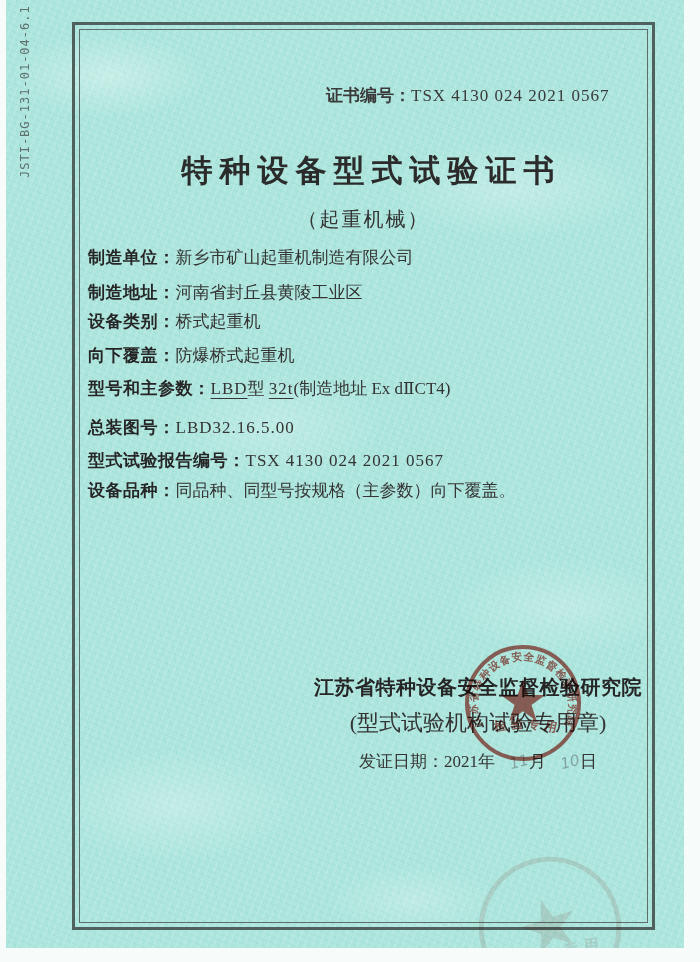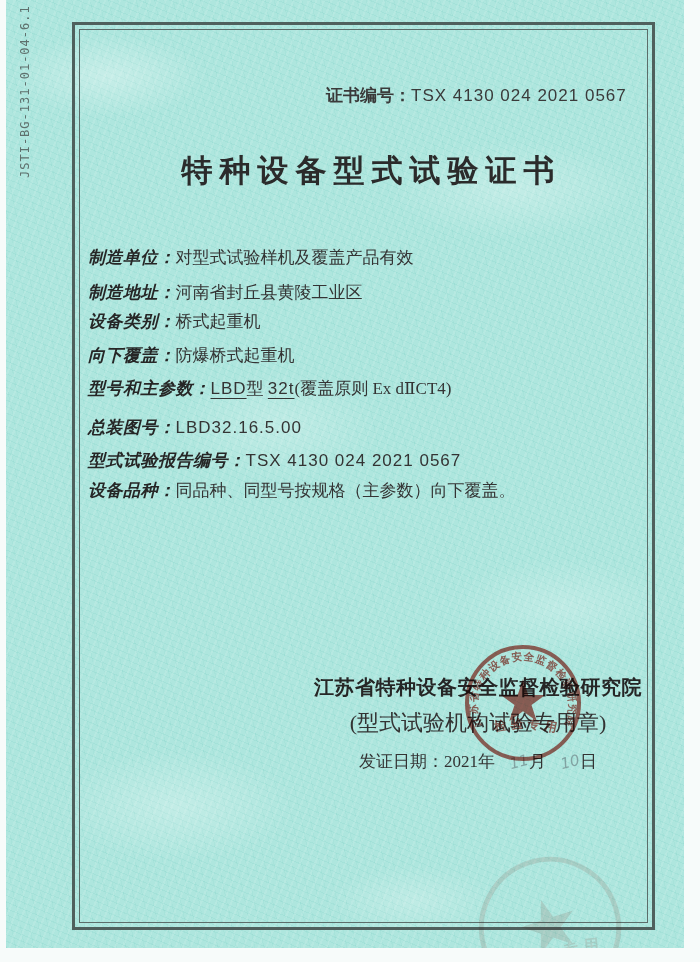--- a/index.html
+++ b/index.html
@@ -33,31 +33,31 @@
   .vcode{
     position:absolute;left:12px;top:28px;height:150px;
     writing-mode:vertical-rl;transform:rotate(180deg);
     font-family:"DejaVu Sans Mono","Liberation Mono",monospace;
     font-size:12px;color:#5f706d;letter-spacing:1px;white-space:nowrap;
   }
   .cert-no{
     position:absolute;left:320px;top:84px;font-size:17px;color:#3a3a3a;
     white-space:nowrap;
   }
-  .mono{font-family:Liberation Sans, sans-serif;letter-spacing:1px;}
+  .mono{font-family:Liberation Serif, serif;letter-spacing:1px;}
   .title{
     position:absolute;left:66px;top:150px;width:583px;text-align:center;
     font-size:31px;font-weight:700;letter-spacing:7px;color:#2b2b2b;padding-left:8px;
   }
   .subtitle{
     position:absolute;left:66px;top:206px;width:583px;text-align:center;
     font-size:20px;letter-spacing:2px;color:#333;
   }
   .row{position:absolute;left:82px;font-size:17px;white-space:nowrap;color:#343434;}
-  .row b{font-weight:700;color:#262626;letter-spacing:.5px;font-style:italic;}
+  .row b{font-weight:700;color:#262626;letter-spacing:.5px;}
   .u{text-decoration:underline;text-underline-offset:4px;}
   .para{
     position:absolute;left:82px;top:544px;width:556px;
     font-size:17px;line-height:35px;text-indent:35px;color:#343434;
     letter-spacing:.3px;
   }
   .issuer-block{position:absolute;left:286px;top:674px;width:372px;text-align:center;}
   .issuer{font-size:20px;font-weight:700;letter-spacing:.5px;color:#262626;}
   .seal-note{font-size:22px;margin-top:7px;color:#333;}
   .date-line{font-size:17px;margin-top:12px;color:#333;white-space:nowrap;}
@@ -89,36 +89,37 @@
     <div class="frame-inner"></div>
   </div>
 
   <div class="vcode">JSTI-BG-131-01-04-6.1</div>
 
   <div class="cert-no">
     <b>证书编号：</b><span class="mono">TSX 4130 024 2021 0567</span>
   </div>
 
   <div class="title">特种设备型式试验证书</div>
+  <div class="subtitle">（起重机械）</div>
 
   <div class="row" style="top:246px">
-    <b>制造单位：</b><span>对型式试验样机及覆盖产品有效</span>
+    <b>制造单位：</b><span>新乡市矿山起重机制造有限公司</span>
   </div>
   <div class="row" style="top:281px">
     <b>制造地址：</b><span>河南省封丘县黄陵工业区</span>
   </div>
   <div class="row" style="top:310px">
     <b>设备类别：</b><span>桥式起重机</span>
   </div>
   <div class="row" style="top:344px">
     <b>向下覆盖：</b><span>防爆桥式起重机</span>
   </div>
 
   <div class="row" style="top:377px">
-    <b>型号和主参数：</b><span class="u mono">LBD</span><span>型</span> <span class="u mono">32t</span><span>(覆盖原则 Ex dⅡCT4)</span>
+    <b>型号和主参数：</b><span class="u mono">LBD</span><span>型</span> <span class="u mono">32t</span><span>(制造地址 Ex dⅡCT4)</span>
   </div>
 
   <div class="row" style="top:416px">
     <b>总装图号：</b><span class="mono">LBD32.16.5.00</span>
   </div>
   <div class="row" style="top:449px">
     <b>型式试验报告编号：</b><span class="mono">TSX 4130 024 2021 0567</span>
   </div>
   <div class="row" style="top:479px">
     <b>设备品种：</b><span>同品种、同型号按规格（主参数）向下覆盖。</span>

